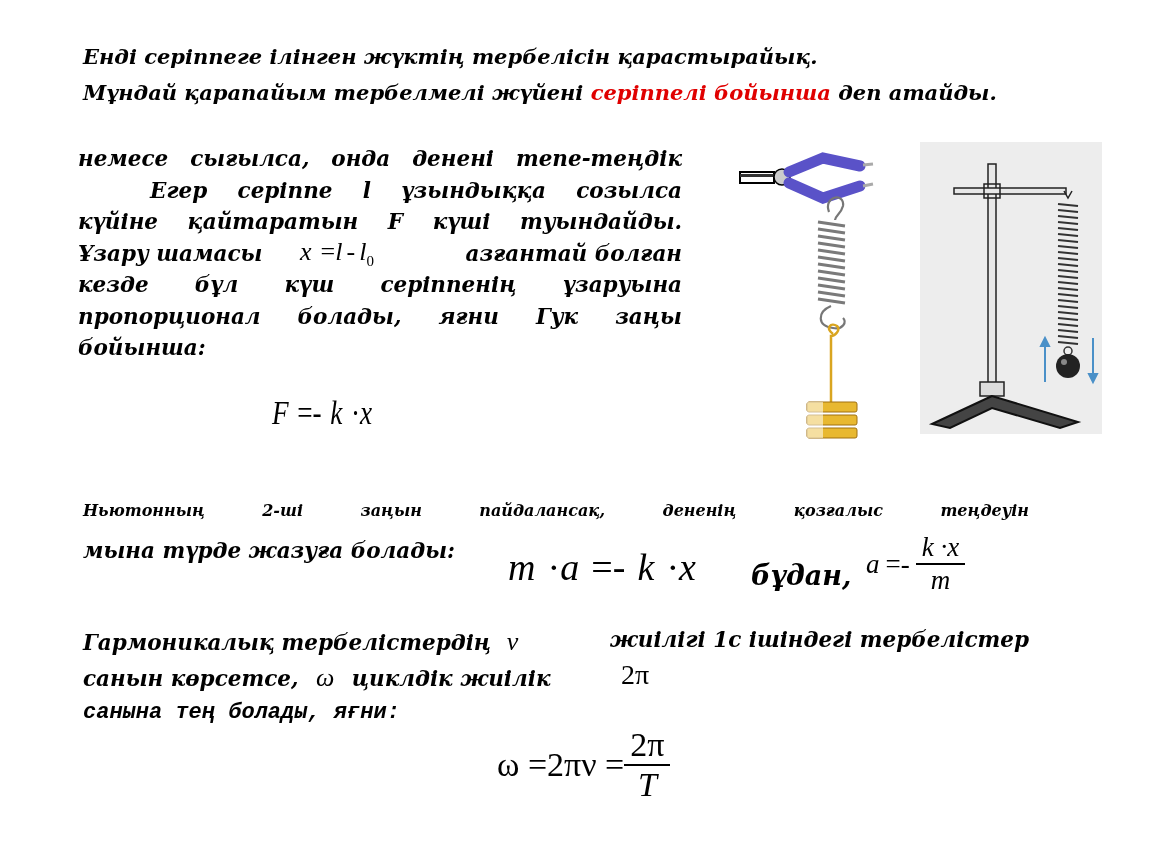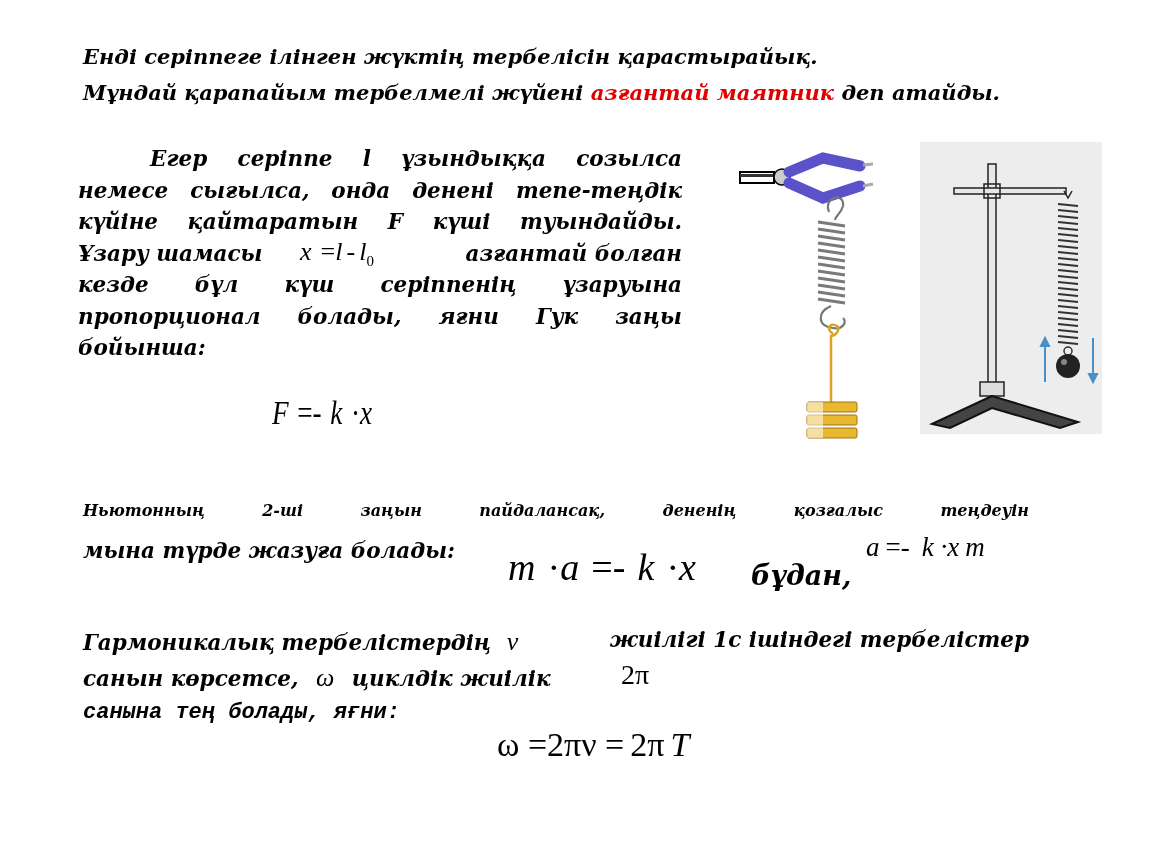--- a/index.html
+++ b/index.html
@@ -8,35 +8,35 @@
   .bt { font-family: "DejaVu Serif", serif; font-weight: bold; font-style: italic; }
   .line { position: absolute; white-space: nowrap; }
   .hdr { font-size: 21px; left: 83px; }
   .red { color: #e00000; }
   .para { position: absolute; font-size: 21.5px; line-height: 31.5px; text-align: justify; }
   .para .row { display: block; text-align: justify; text-align-last: justify; height: 31.5px; white-space: nowrap; }
   .para .row.last { text-align-last: left; }
   .math { font-family: "Liberation Serif", serif; font-style: italic; font-weight: normal; }
   .mathu { font-family: "Liberation Serif", serif; font-style: normal; font-weight: normal; }
   .fig { position: absolute; }
-  .frac { display: inline-flex; flex-direction: row; align-items: center; vertical-align: middle; }
+  .frac { display: inline-flex; flex-direction: column; align-items: center; vertical-align: middle; }
   .frac .num { padding: 0 6px; }
   .frac .bar { height: 2px; background: #000; align-self: stretch; }
 </style>
 </head>
 <body>
 
 <div class="line hdr bt" style="top:44px;">Енді серіппеге ілінген жүктің тербелісін қарастырайық.</div>
 <div class="line hdr bt" style="top:80px;">
-  <span>Мұндай қарапайым тербелмелі жүйені </span><span class="red">азғантай маятник</span><span> деп атайды.</span>
+  <span>Мұндай қарапайым тербелмелі жүйені </span><span class="red">серіппелі бойынша</span><span> деп атайды.</span>
 </div>
 
 <div class="para bt" style="left:78px; top:143px; width:604px;">
+  <span class="row">немесе сығылса, онда денені тепе-теңдік</span>
   <span class="row" style="padding-left:72px;">Егер серіппе l ұзындыққа созылса</span>
-  <span class="row">немесе сығылса, онда денені тепе-теңдік</span>
   <span class="row">күйіне қайтаратын F күші туындайды.</span>
   <span class="row" style="text-align-last:left; position:relative;">
     <span>Ұзару шамасы</span>
     <span style="position:absolute; left:222px; top:-2px; font-size:26px;">
       <span class="math">x</span>
       <span class="mathu">=</span><span class="math">l</span><span class="mathu" style="margin:0 4px;">-</span><span class="math">l</span><sub class="mathu" style="font-size:15px;">0</sub>
     </span>
     <span style="position:absolute; right:0; top:0;margin-left:36px;">азғантай болған</span>
   </span>
   <span class="row">кезде бұл күш серіппенің ұзаруына</span>

